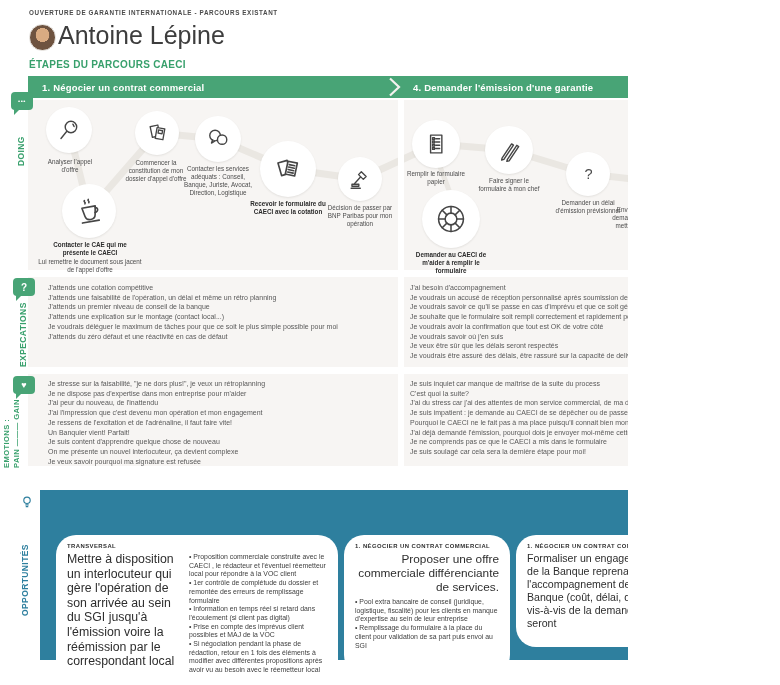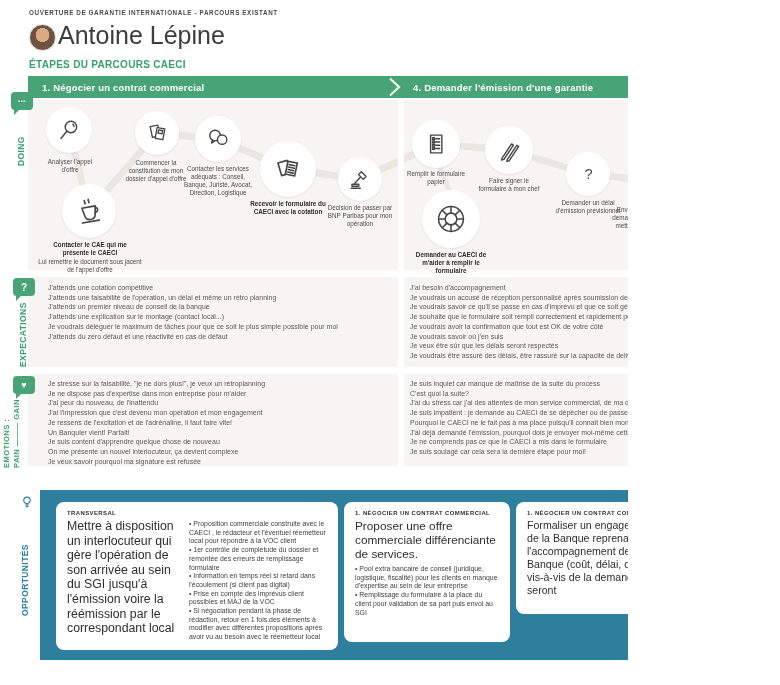--- a/index.html
+++ b/index.html
@@ -42,21 +42,21 @@
           display:flex;align-items:center;justify-content:center;}
   .circle svg{stroke:#454545;fill:none;stroke-width:1.3;stroke-linecap:round;stroke-linejoin:round;}
   .slabel{position:absolute;font-size:6.3px;line-height:7.9px;text-align:center;color:#4c4c4c;}
   .slabel.bold{font-weight:bold;color:#2b2b2b;}
   .slabel.note{font-style:italic;color:#555;}
   .gapstrip{position:absolute;background:#fff;}
   
   .txtblock{position:absolute;font-size:7px;line-height:9.7px;color:#595959;white-space:pre-line;}
   
   .band{position:absolute;left:40px;top:490px;width:744px;height:170px;background:var(--teal);}
-  .card{position:absolute;background:#fff;border-radius:8px;box-sizing:border-box;padding:8px 11px;}
+  .card{position:absolute;background:#fff;border-radius:20px;box-sizing:border-box;padding:8px 11px;margin-top:33px;}
   .ov{font-size:5.9px;font-weight:bold;letter-spacing:.45px;color:#2f2f2f;margin-bottom:3px;}
   .ctitle{color:#2e2e2e;}
   .cbullets{font-size:6.9px;line-height:8.7px;color:#3d3d3d;white-space:pre-line;margin-top:4px;}
 </style>
 </head>
 <body>
 
 <div id="app">
 
   <div class="overline">OUVERTURE DE GARANTIE INTERNATIONALE - PARCOURS EXISTANT</div>
@@ -313,21 +313,21 @@
       <div class="cbullets" style="margin-top:10px;flex:1;">• Proposition commerciale construite avec le CAECI , le rédacteur et l'éventuel réemetteur local pour répondre à la VOC client
 • 1er contrôle de complétude du dossier et remontée des erreurs de remplissage formulaire
 • Information en temps réel si retard dans l'écoulement (si client pas digital)
 • Prise en compte des imprévus client possibles et MAJ de la VOC
 • Si négociation pendant la phase de rédaction, retour en 1 fois des éléments à modifier avec différentes propositions après avoir vu au besoin avec le réemetteur local</div>
     </div>
   </div>
 
   <div class="card" style="left:344px;top:502px;width:166px;height:140px;">
     <div class="ov">1. NÉGOCIER UN CONTRAT COMMERCIAL</div>
-    <div class="ctitle" style="font-size:11.8px;line-height:14px;">Proposer une offre commerciale différenciante de services.</div>
+    <div class="ctitle" style="font-size:11.8px;line-height:14px;text-align:right;">Proposer une offre commerciale différenciante de services.</div>
     <div class="cbullets">• Pool extra bancaire de conseil (juridique, logistique, fiscalité) pour les clients en manque d'expertise au sein de leur entreprise
 • Remplissage du formulaire à la place du client pour validation de sa part puis envoi au SGI</div>
   </div>
 
   <div class="card" style="left:516px;top:502px;width:160px;height:112px;">
     <div class="ov">1. NÉGOCIER UN CONTRAT COMMERCIAL</div>
     <div class="ctitle" style="font-size:10.6px;line-height:13px;">Formaliser un engagement de la Banque reprenant l'accompagnement de la Banque (coût, délai, qualité) vis-à-vis de la demande du seront</div>
   </div>
 
   <div class="card" style="left:684px;top:502px;width:172px;height:136px;">

